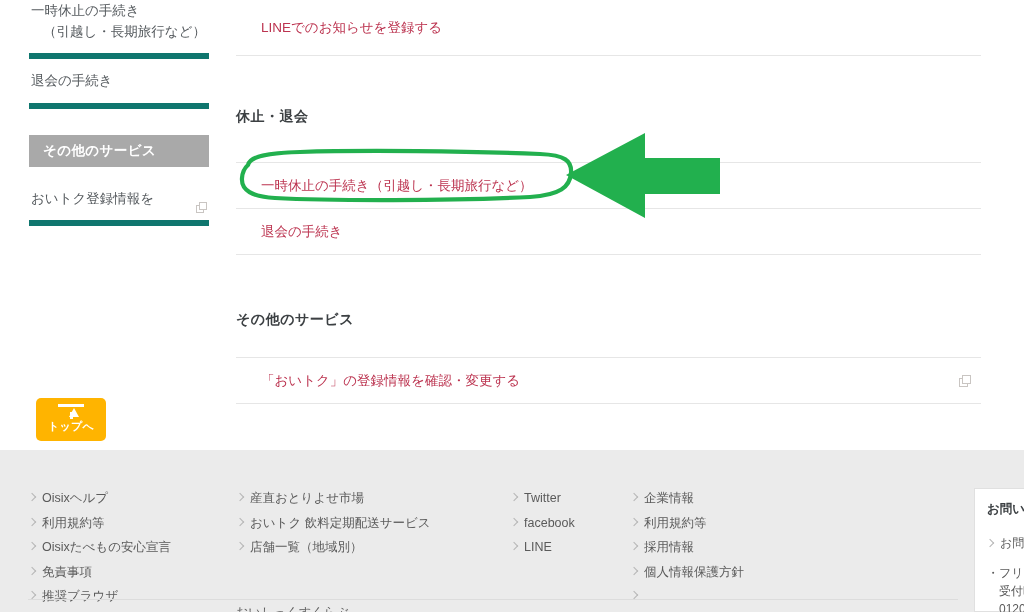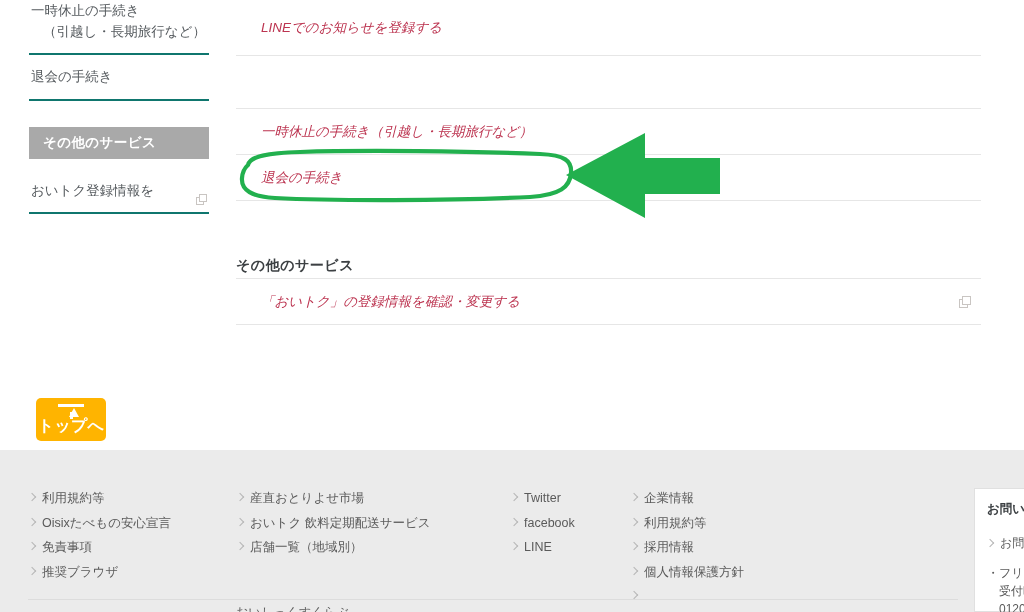--- a/index.html
+++ b/index.html
@@ -40,21 +40,21 @@
     top: 0;
     width: 180px;
   }
   .side-link {
     display: block;
     color: #555a5e;
     text-decoration: none;
     font-size: 13.5px;
     line-height: 21px;
     padding: 4px 2px 11px 2px;
-    border-bottom: 2px solid #0f766e;
+    border-bottom: 6px solid #0f766e;
     position: relative;
   }
   .side-link.first { padding-top: 0; }
   .side-link .ln2 { display: block; padding-left: 12px; }
   .side-head {
     background: #a9a9a9;
     color: #ffffff;
     font-size: 13.5px;
     font-weight: bold;
     padding: 7px 0 7px 14px;
@@ -92,21 +92,20 @@
     height: 45px;
   }
   .m-row.topline { border-top: 1px solid #e6e6e6; }
   .m-link {
     color: #bc3450;
     text-decoration: none;
     font-size: 13.5px;
     line-height: 45px;
     padding-left: 25px;
     display: inline-block;
-    font-style: italic;
   }
   .m-head {
     font-size: 14px;
     font-weight: bold;
     color: #3c4043;
     letter-spacing: .5px;
   }
   .copy-ico {
     position: absolute;
     right: 10px;
@@ -162,21 +161,21 @@
     border-bottom: 9px solid #fff;
   }
   .top-btn .arw span {
     position: absolute;
     left: 11.5px; top: 8px;
     width: 3px; height: 7px;
     background: #fff;
   }
   .top-btn .lbl {
     display: block;
-    font-size: 16px;
+    font-size: 11px;
     font-weight: bold;
     line-height: 14px;
     letter-spacing: .2px;
   }
 
   
   .footer {
     position: absolute;
     left: 0;
     top: 450px;
@@ -311,34 +310,35 @@
 
     </div>
 
     <div class="main">
 
       <div class="m-row topline" style="height:55px;margin-top:-1px;">
         <a class="m-link" href="#" style="line-height:55px;">LINEでのお知らせを登録する</a>
       </div>
 
       <div style="margin-top:52px;">
-
-        <div class="m-row topline" style="margin-top:12px;">
+        <div class="m-head">休止・退会</div>
+
+        <div class="m-row topline" style="margin-top:36px;">
           <a class="m-link" href="#">一時休止の手続き（引越し・長期旅行など）</a>
         </div>
 
         <div class="m-row">
           <a class="m-link" href="#">退会の手続き</a>
         </div>
       </div>
 
       <div style="margin-top:56px;">
         <div class="m-head">その他のサービス</div>
 
-        <div class="m-row topline" style="margin-top:3px;">
+        <div class="m-row topline" style="margin-top:28px;">
           <a class="m-link" href="#">「おいトク」の登録情報を確認・変更する</a>
           <span class="copy-ico">
               <i></i>
               <b></b>
             </span>
         </div>
       </div>
 
     </div>
 
@@ -347,20 +347,21 @@
           <span></span>
         </span>
       <span class="lbl">トップへ</span>
     </a>
 
   </div>
 
   <div class="footer">
 
     <div class="fcol fcol-1">
+      <a class="f-link" href="#"><span class="chev"></span><span>Oisixヘルプ</span></a>
       <a class="f-link" href="#"><span class="chev"></span><span>利用規約等</span></a>
       <a class="f-link" href="#"><span class="chev"></span><span>Oisixたべもの安心宣言</span></a>
       <a class="f-link" href="#"><span class="chev"></span><span>免責事項</span></a>
       <a class="f-link" href="#"><span class="chev"></span><span>推奨ブラウザ</span></a>
     </div>
 
     <div class="fcol fcol-3">
       <a class="f-link" href="#"><span class="chev"></span><span>Twitter</span></a>
       <a class="f-link" href="#"><span class="chev"></span><span>facebook</span></a>
       <a class="f-link" href="#"><span class="chev"></span><span>LINE</span></a>

